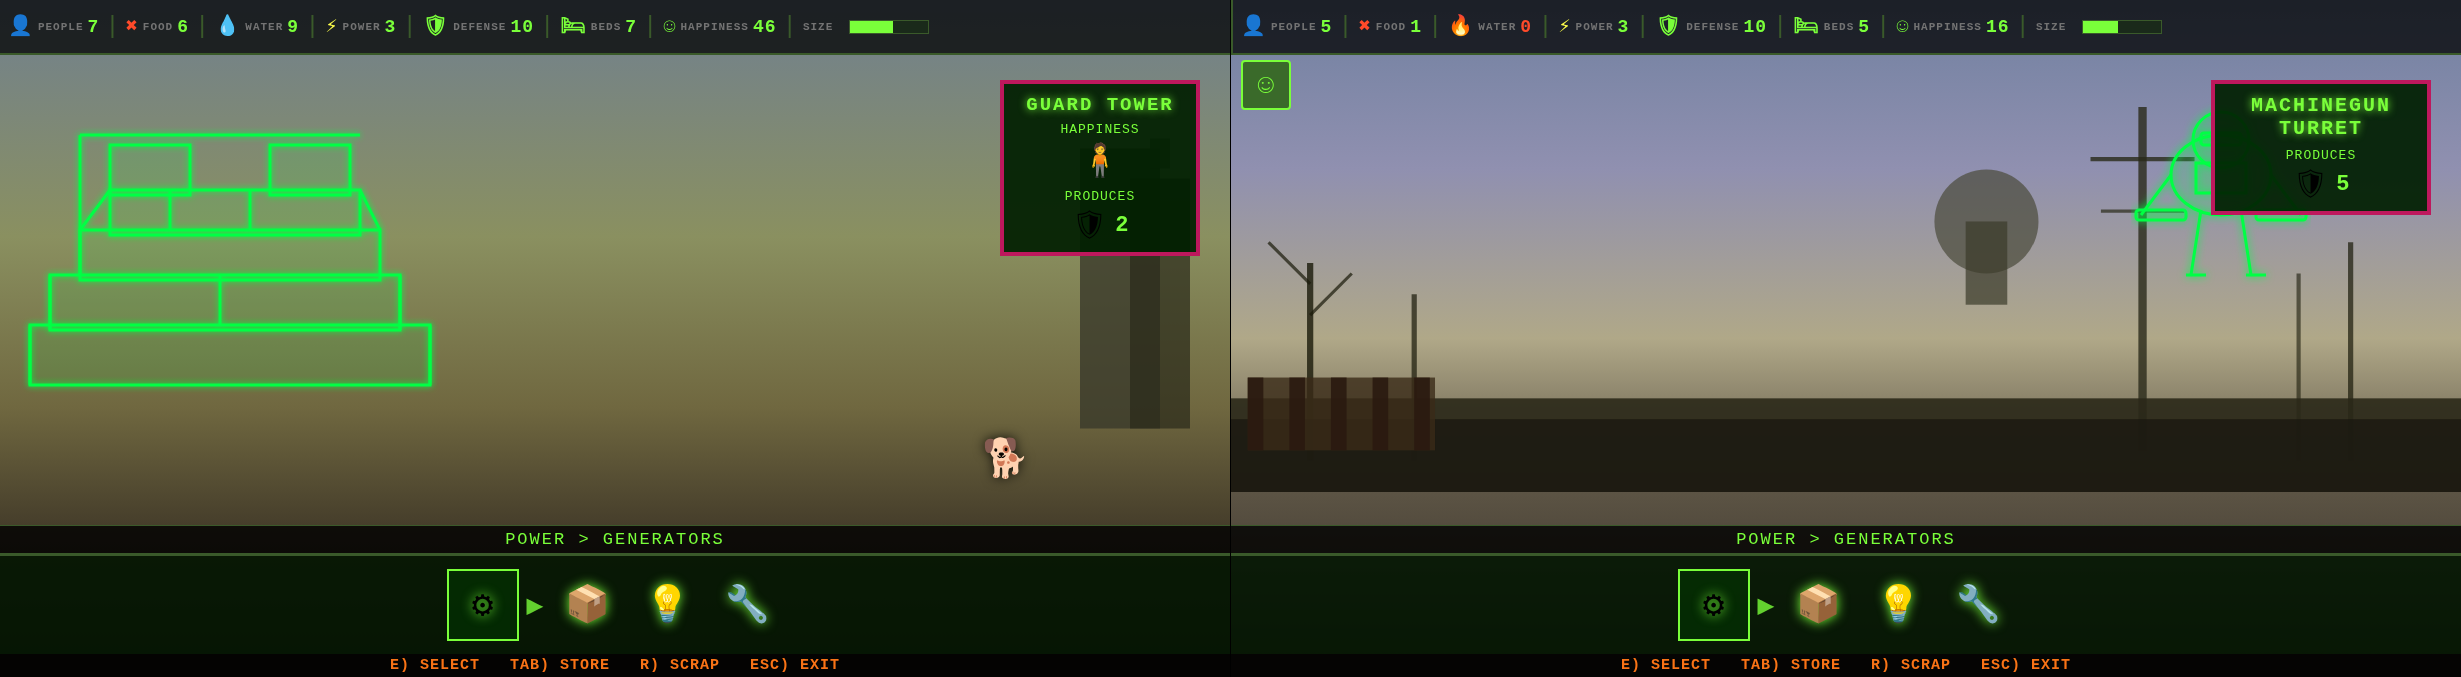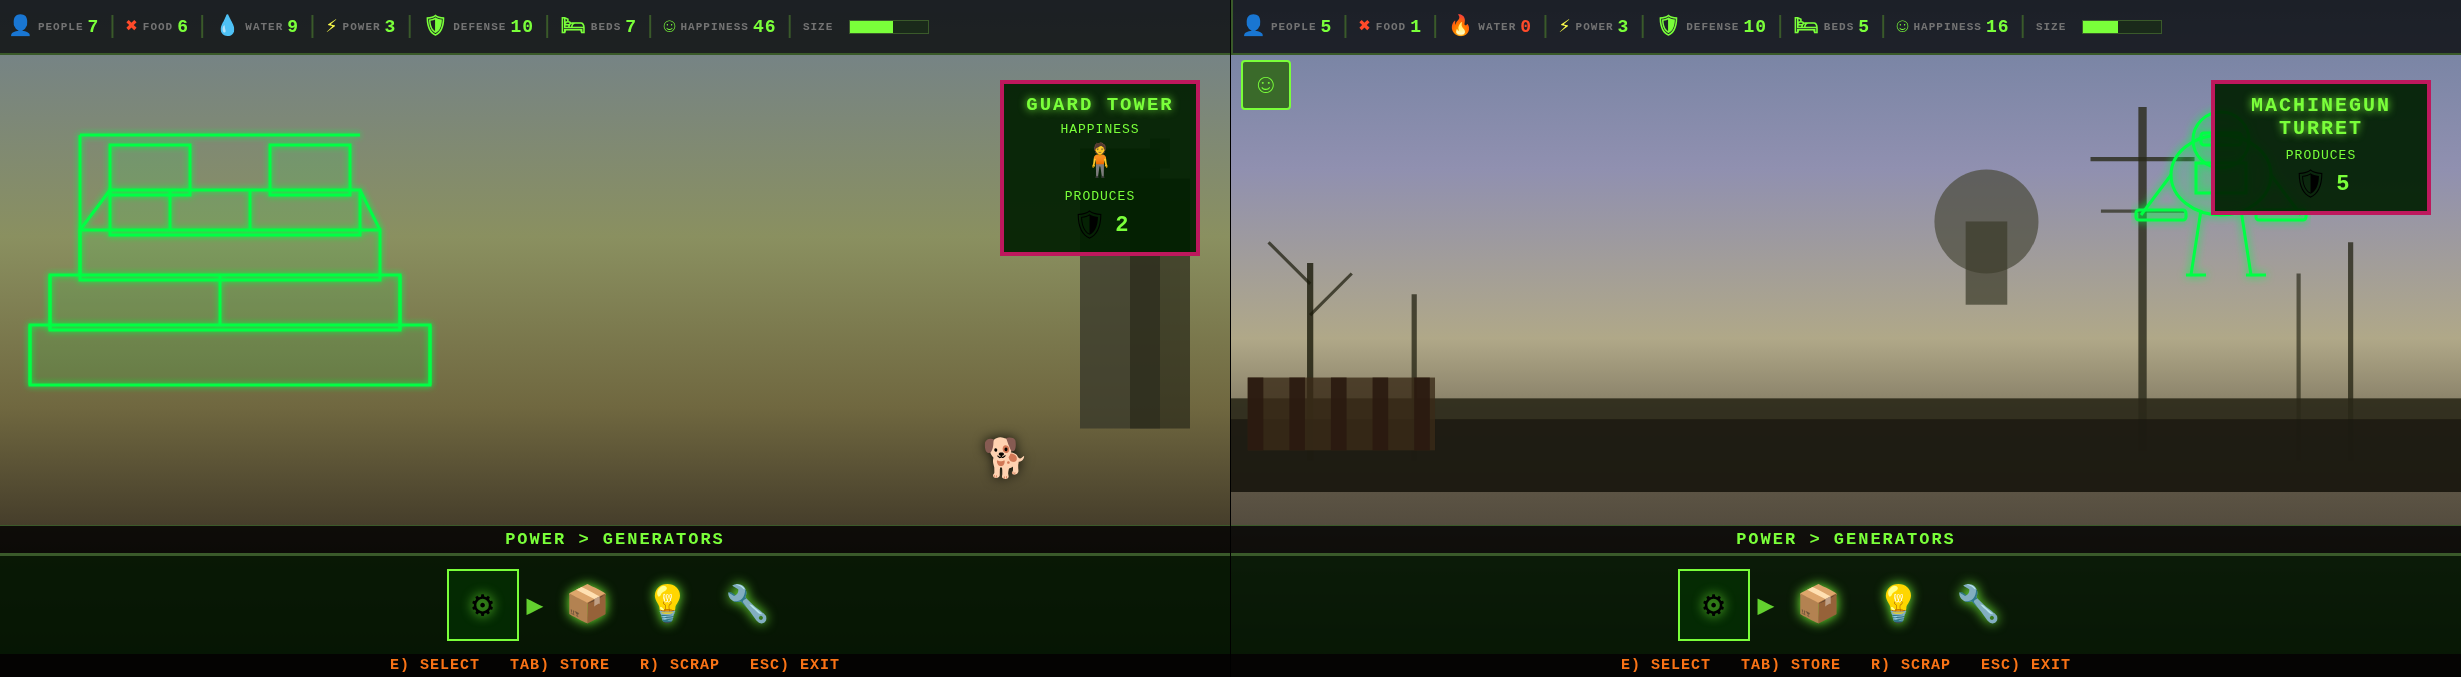--- a/index.html
+++ b/index.html
@@ -107,21 +107,21 @@
       z-index: 10;
     }
 
     .breadcrumb-bar {
       background: rgba(0,0,0,0.8);
       border-top: 1px solid #3a5a2a;
       border-bottom: 1px solid #3a5a2a;
       padding: 4px 12px;
       color: #7aff3a;
       font-size: 17px;
-      font-weight: bold;
+      font-weight: normal;
       letter-spacing: 2px;
       text-align: center;
     }
 
     .item-carousel {
       background: rgba(0,20,0,0.85);
       border-top: 2px solid #3a5a2a;
       display: flex;
       align-items: center;
       justify-content: center;

